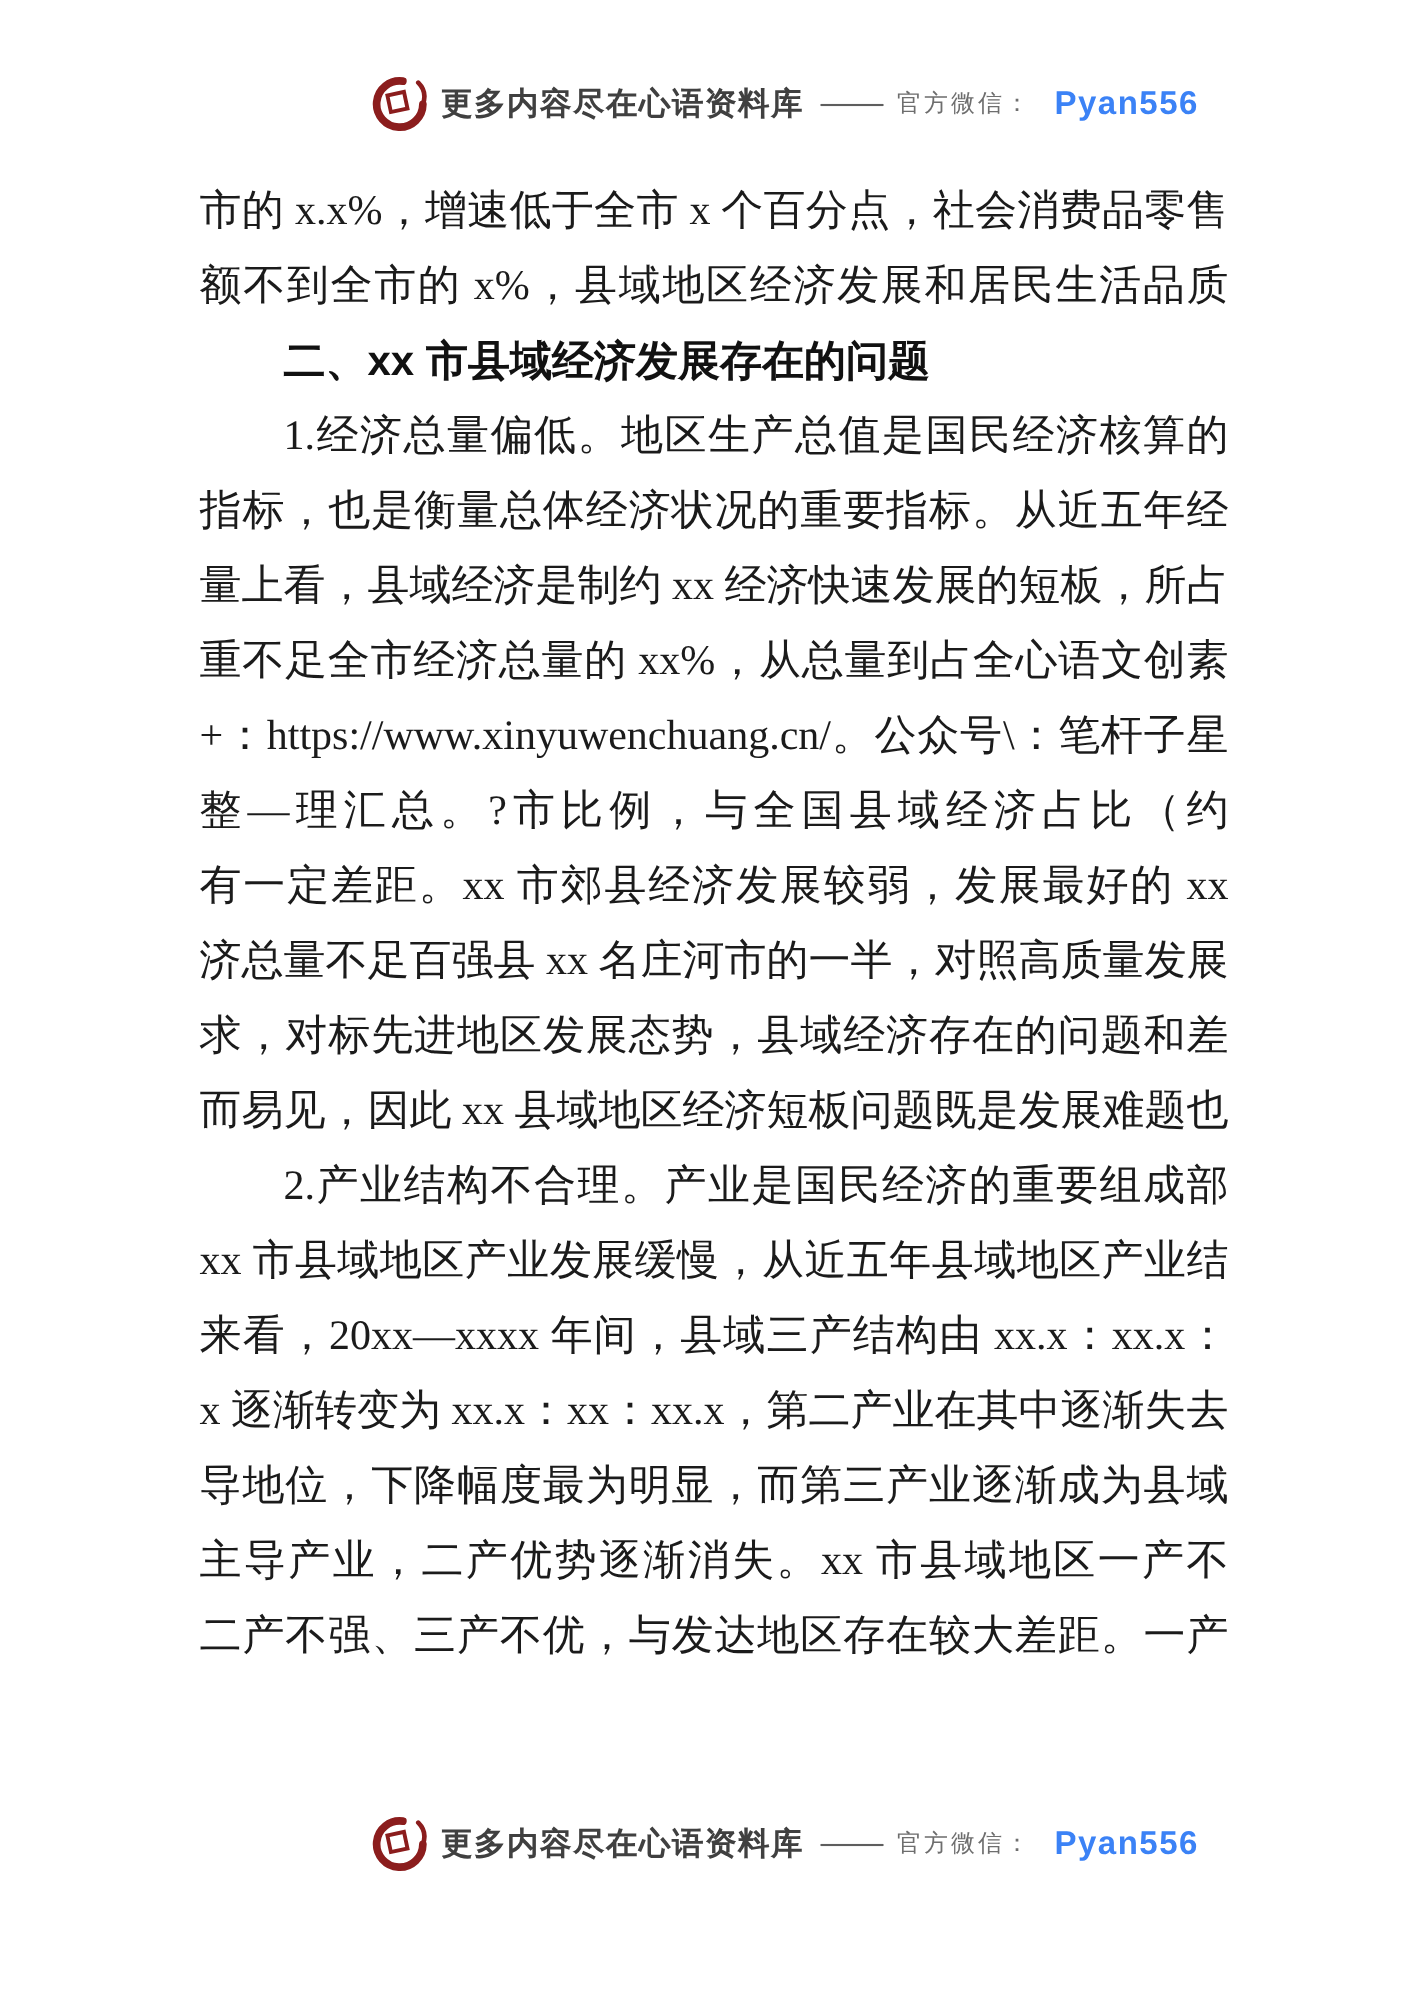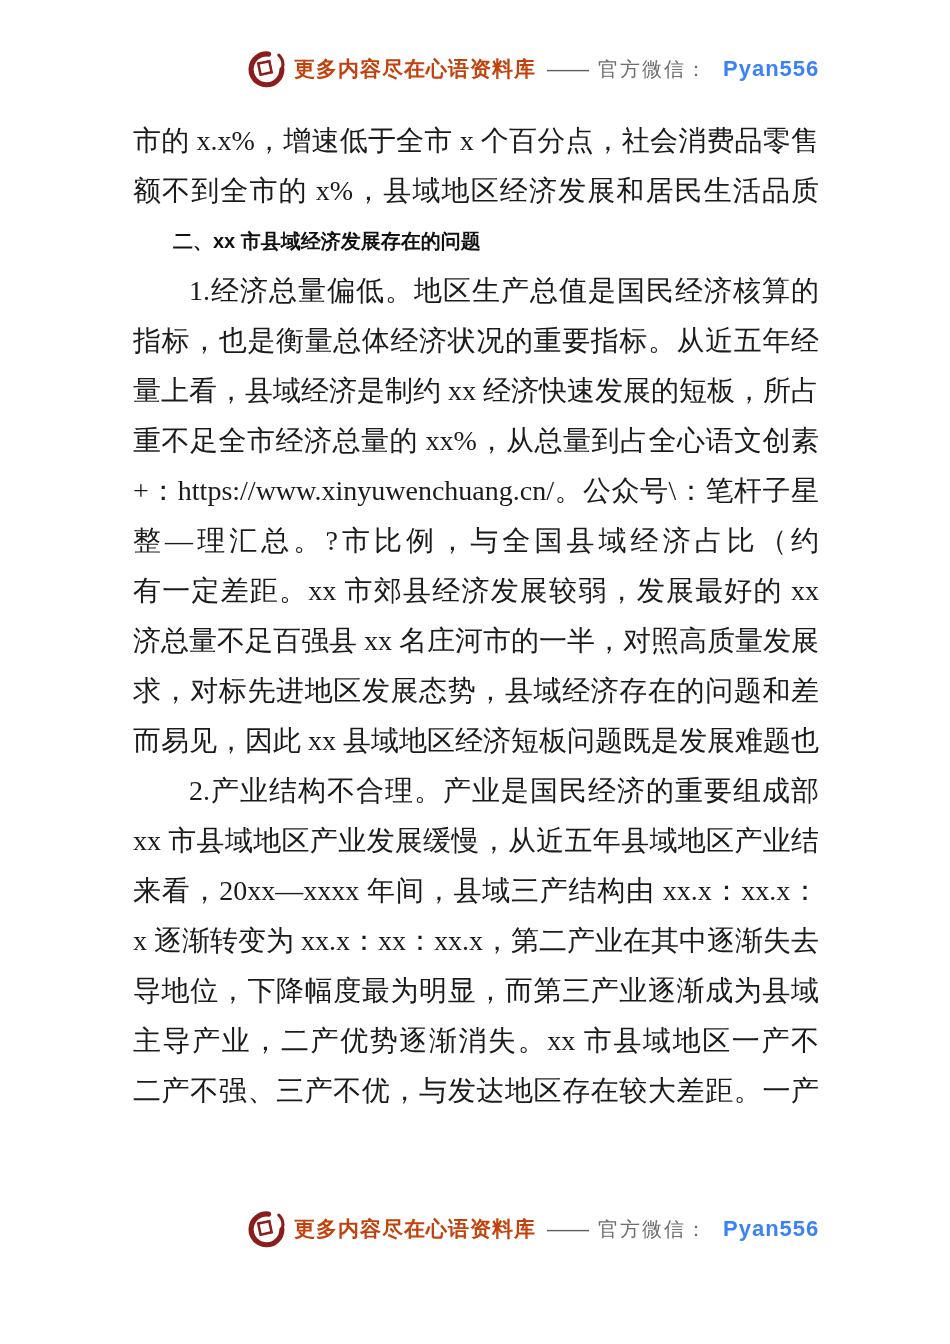--- a/index.html
+++ b/index.html
@@ -10,36 +10,36 @@
   .page{position:absolute;inset:0;background:#ffffff;}
 
   
   .wm{
     position:absolute;left:248px;height:46px;display:flex;align-items:center;gap:9px;
     font-family:"Liberation Sans","DejaVu Sans",sans-serif;white-space:nowrap;
   }
   .wm-top{top:46px;}
   .wm-bottom{top:1206px;}
   .wm-logo{width:37px;height:37px;flex:0 0 auto;}
-  .wm-brand{font-size:21px;font-weight:bold;color:#c2410c;letter-spacing:1px;}
+  .wm-brand{font-size:21px;font-weight:bold;color:#404040;letter-spacing:1px;}
   .wm-divider{font-size:21px;color:#5e5e5e;margin-left:2px;}
-  .wm-label{font-size:20px;color:#6e6e6e;letter-spacing:2px;}
+  .wm-label{font-size:16px;color:#6e6e6e;letter-spacing:2px;}
   .wm-id{font-size:22px;font-weight:bold;color:#3b82f6;margin-left:6px;letter-spacing:1px;}
 
   
   .doc-body{
     position:absolute;left:133px;top:116px;width:686px;
     font-size:28px;line-height:50px;color:#1b1b1b;
   }
   .line{height:50px;overflow:hidden;}
   .j{text-align:justify;text-align-last:justify;}
   .indent{text-indent:2em;}
   .heading{
     font-family:"Liberation Sans","DejaVu Sans",sans-serif;
-    font-weight:bold;font-size:20px;color:#111;
+    font-weight:bold;font-size:28px;color:#111;
     text-align:right;text-align-last:left;
   }
 </style>
 </head>
 <body>
 
 <div class="page">
 
   <div class="wm wm-top">
     <svg class="wm-logo" viewBox="0 0 36 36">

